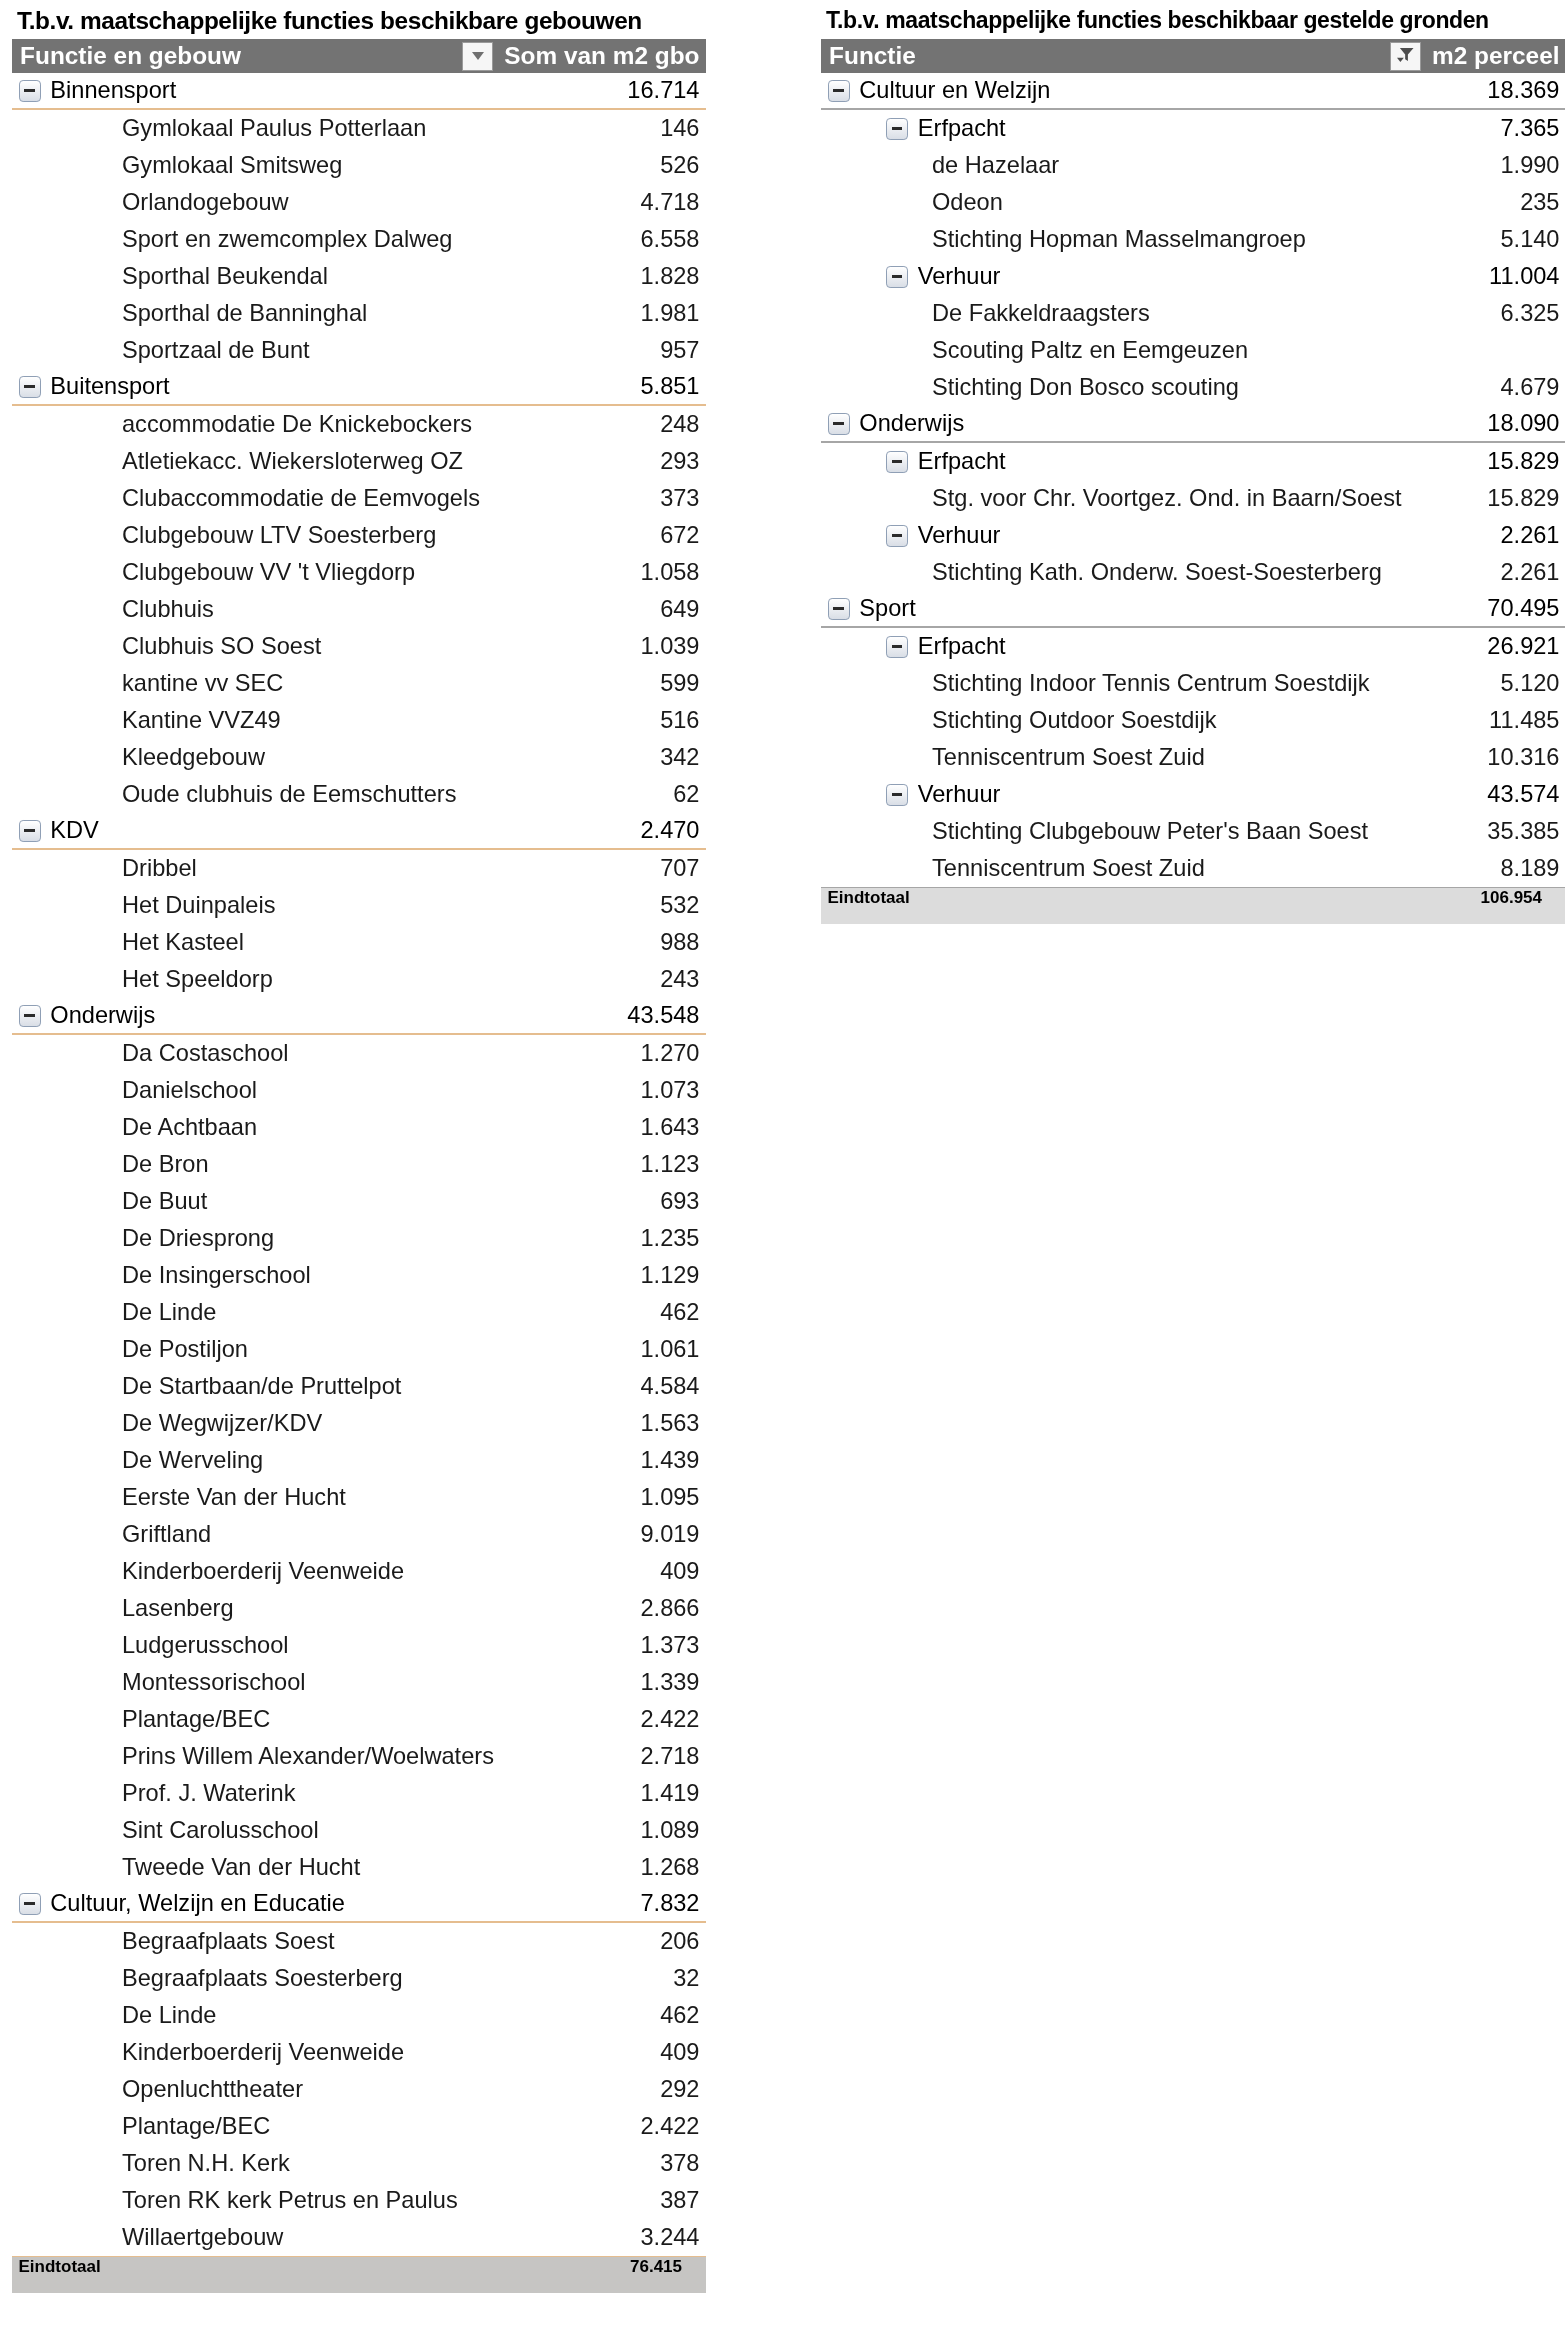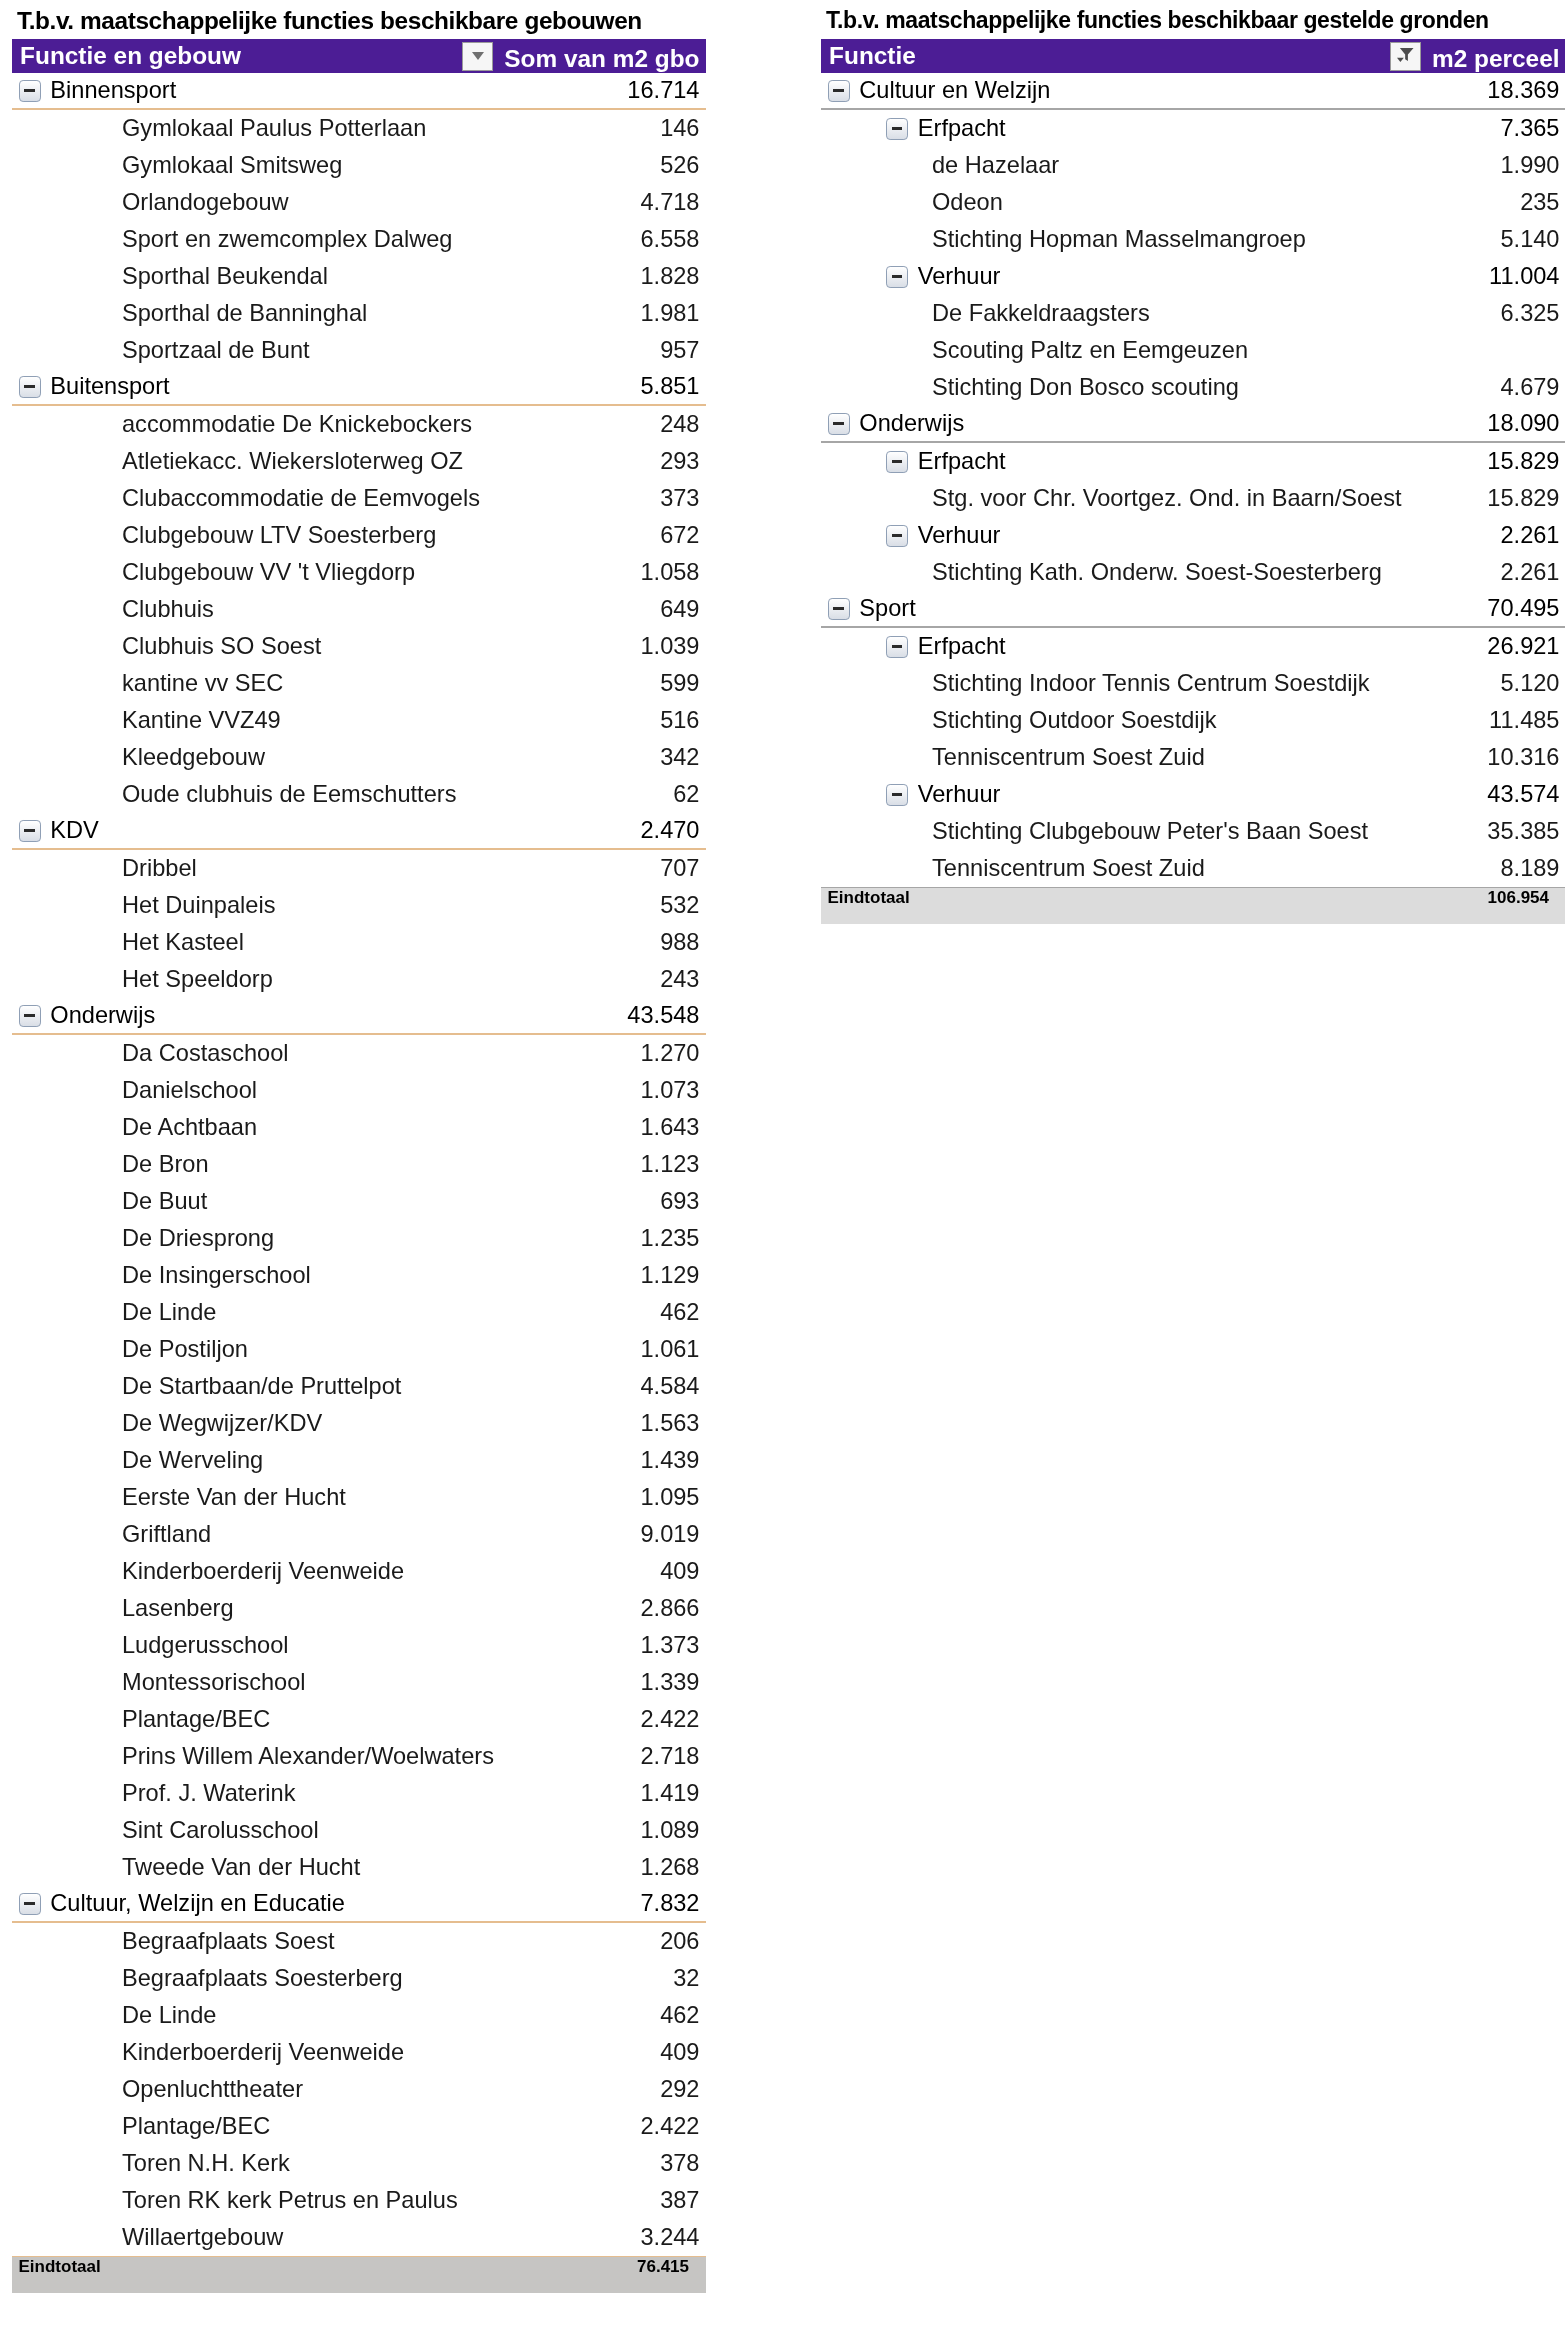--- a/index.html
+++ b/index.html
@@ -8,22 +8,22 @@
   .canvas { position:relative; width:1566px; height:2330px; background:#fff; }
 
   .pivot { position:absolute; top:0; }
   .pivot-left  { left:12px;      width:694px; }
   .pivot-right { left:821px; width:745px; }
 
   .pt-title { height:39px; line-height:41px; font-weight:bold; font-size:24.4px;
               letter-spacing:-0.4px; color:#000; white-space:nowrap; padding-left:4.9px; }
   .pivot-right .pt-title { font-size:23px; }
 
-  .pt-header { height:34px; display:flex; background:#4c1d95; color:#fff;
-               font-weight:bold; font-size:24.4px; align-items:flex-end; }
+  .pt-header { height:34px; display:flex; background:#737373; color:#fff;
+               font-weight:bold; font-size:24.4px; align-items:center; }
   .pt-h-col1 { display:flex; align-items:center; justify-content:space-between;
                padding-left:8.1px; height:100%; }
   .pivot-left  .pt-h-col1 { width:483px; }
   .pivot-right .pt-h-col1 { width:602px; }
   .pt-h-col2 { flex:1; text-align:right; padding-right:6.5px; white-space:nowrap; }
 
   .filter-btn { width:31px; height:29px; background:#f6f6f6; border:0.8px solid #9a9a9a;
                 display:flex; align-items:center; justify-content:center;
                 margin-right:1.6px; cursor:pointer; flex:0 0 auto; }
   .chev { width:0; height:0; border-left:6.5px solid transparent;
@@ -48,21 +48,21 @@
   .pivot-right .lvl1 .collapse-btn { margin-left:6.5px; }
   .pivot-right .lvl1 .lab { margin-left:9.8px; }
   .pivot-right .lvl2 .collapse-btn { margin-left:65px; }
   .pivot-right .lvl2 .lab { margin-left:9.8px; }
   .pivot-right .lvl3 .lab { margin-left:111px; }
 
   .pt-total { height:37px; display:flex; align-items:flex-start; font-weight:bold;
               font-size:17px; color:#000; padding-left:6.5px; }
   .pivot-left  .pt-total { background:#C6C5C3; border-top:1.6px solid #E5BD8F; }
   .pivot-right .pt-total { background:#DCDCDC; border-top:1.6px solid #A6A6A6; }
-  .pt-total .val { margin-left:auto; padding-right:17px; }
+  .pt-total .val { margin-left:auto; padding-right:24px; }
 
   .funnel-svg { display:block; }
 </style>
 </head>
 <body>
 
 <div class="canvas">
 
   <section class="pivot pivot-left">
     <div class="pt-title">T.b.v. maatschappelijke functies beschikbare gebouwen</div>

